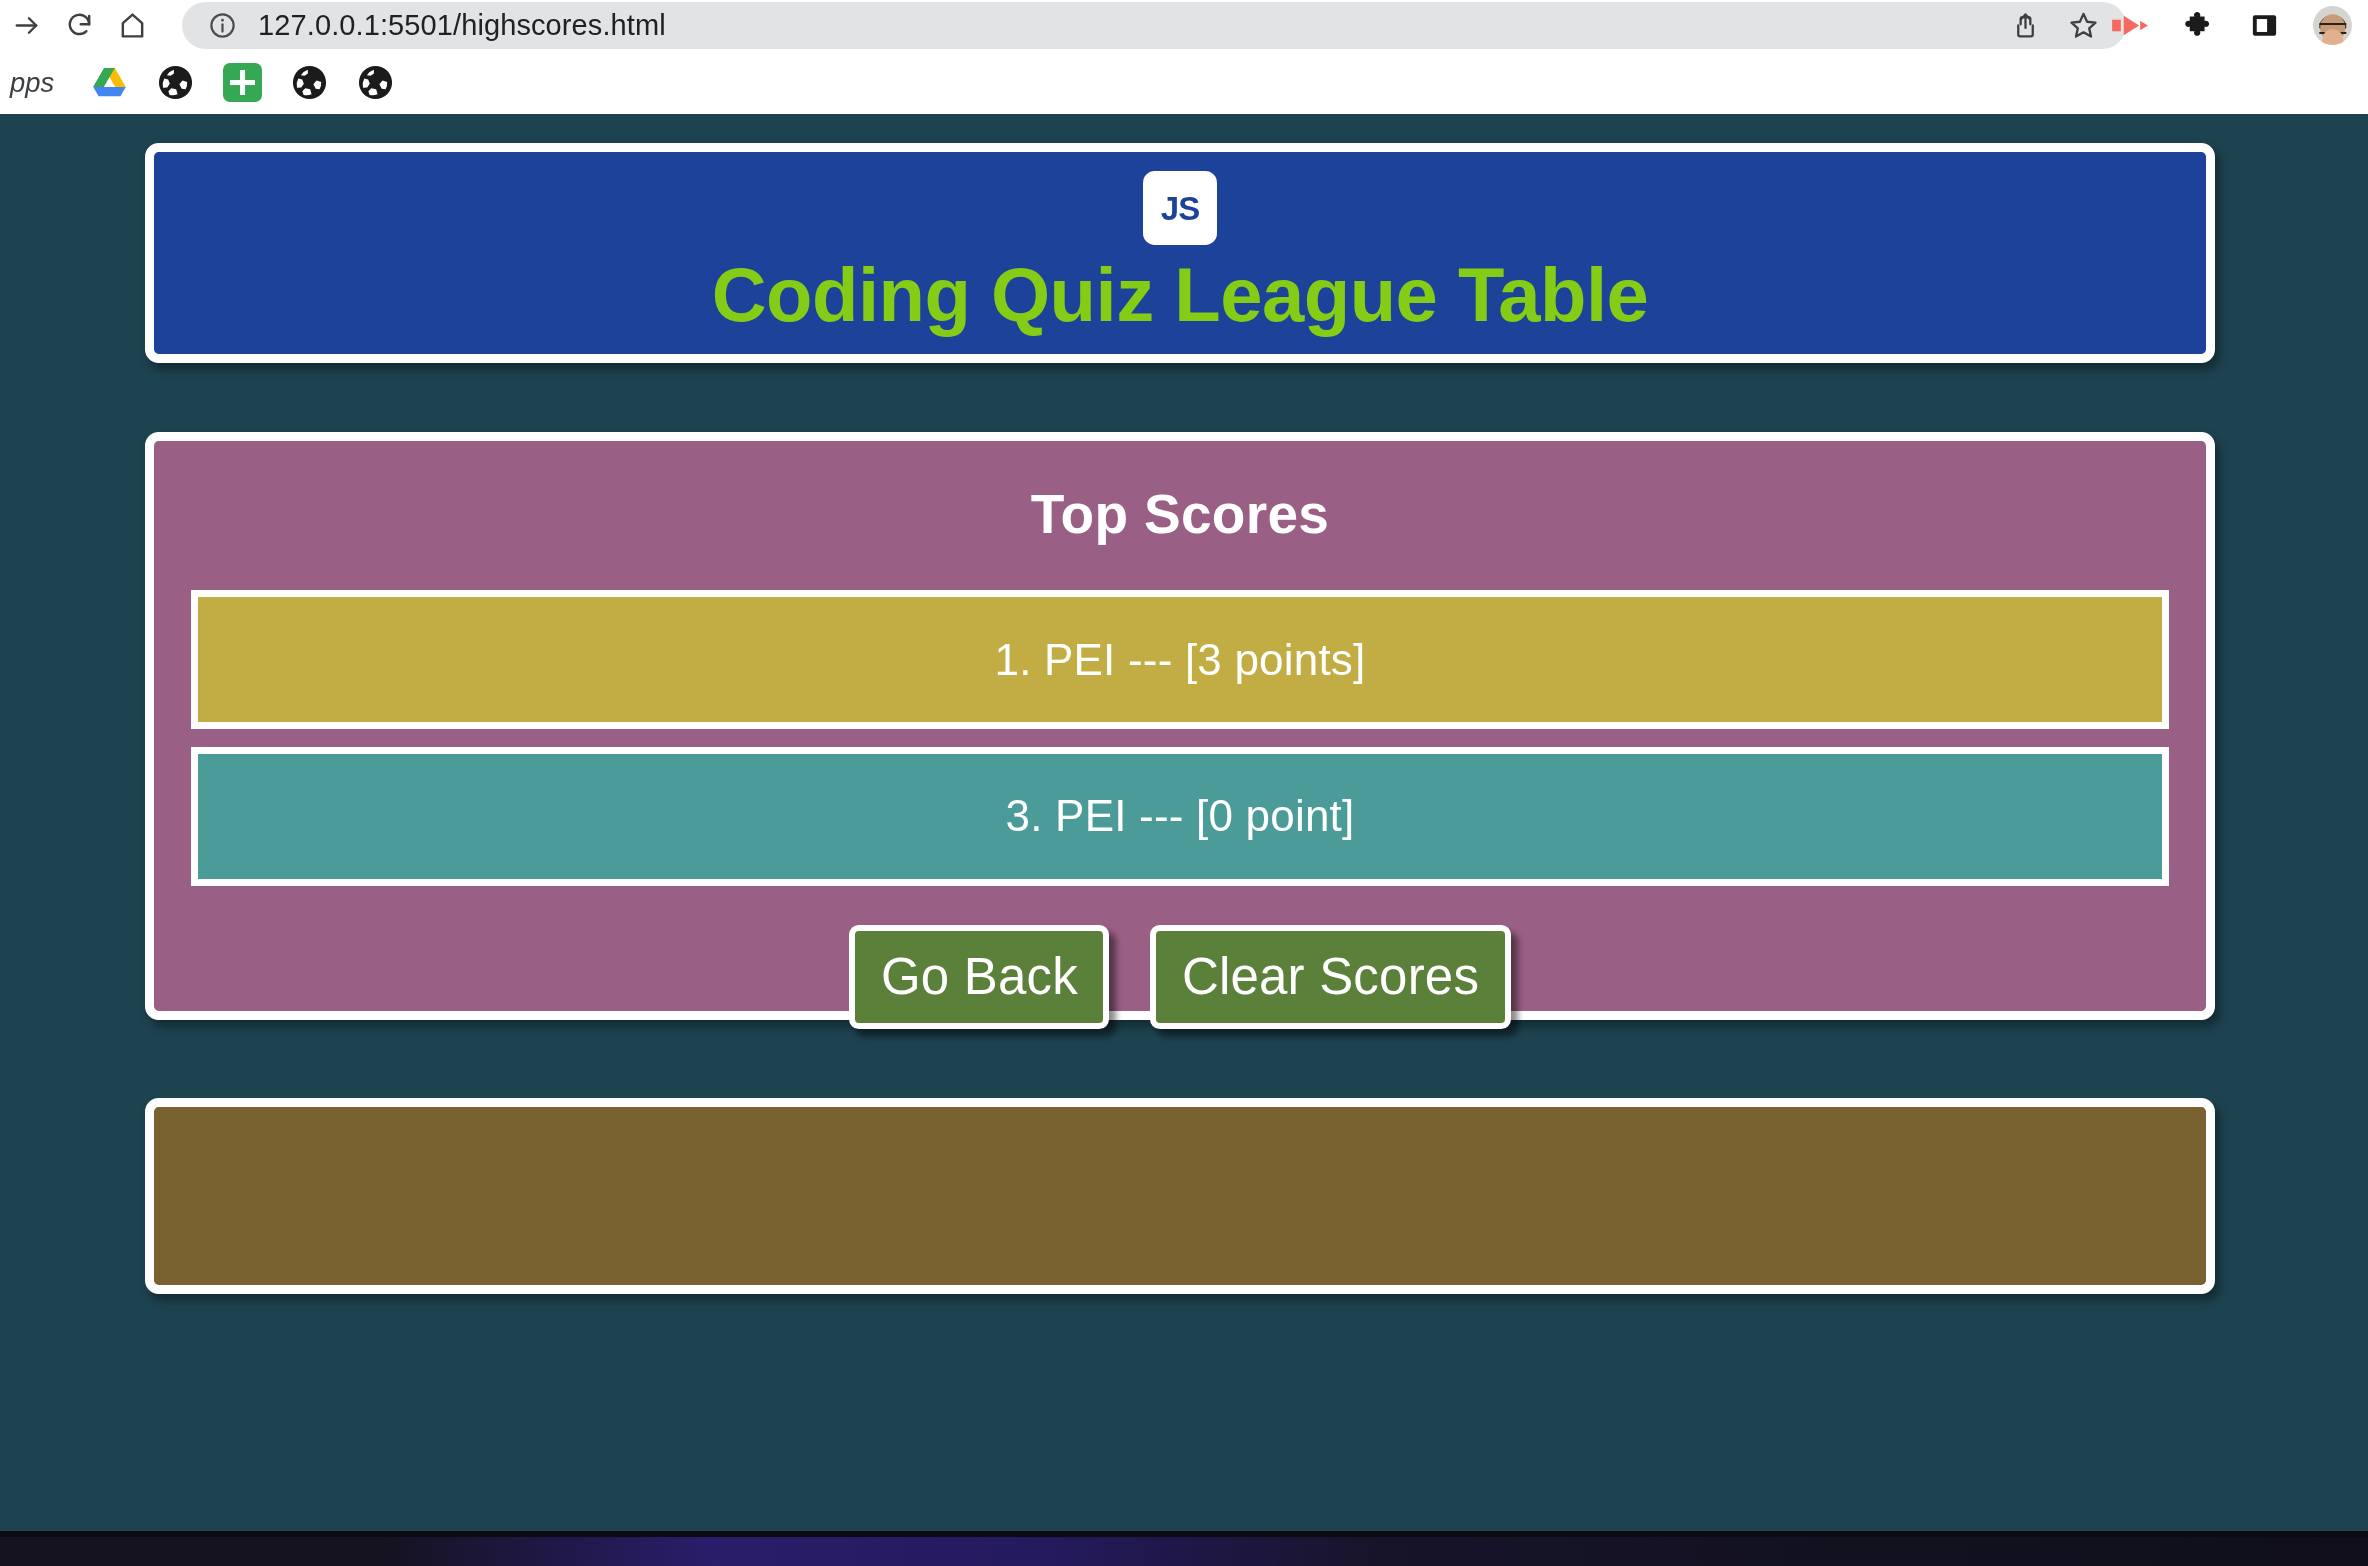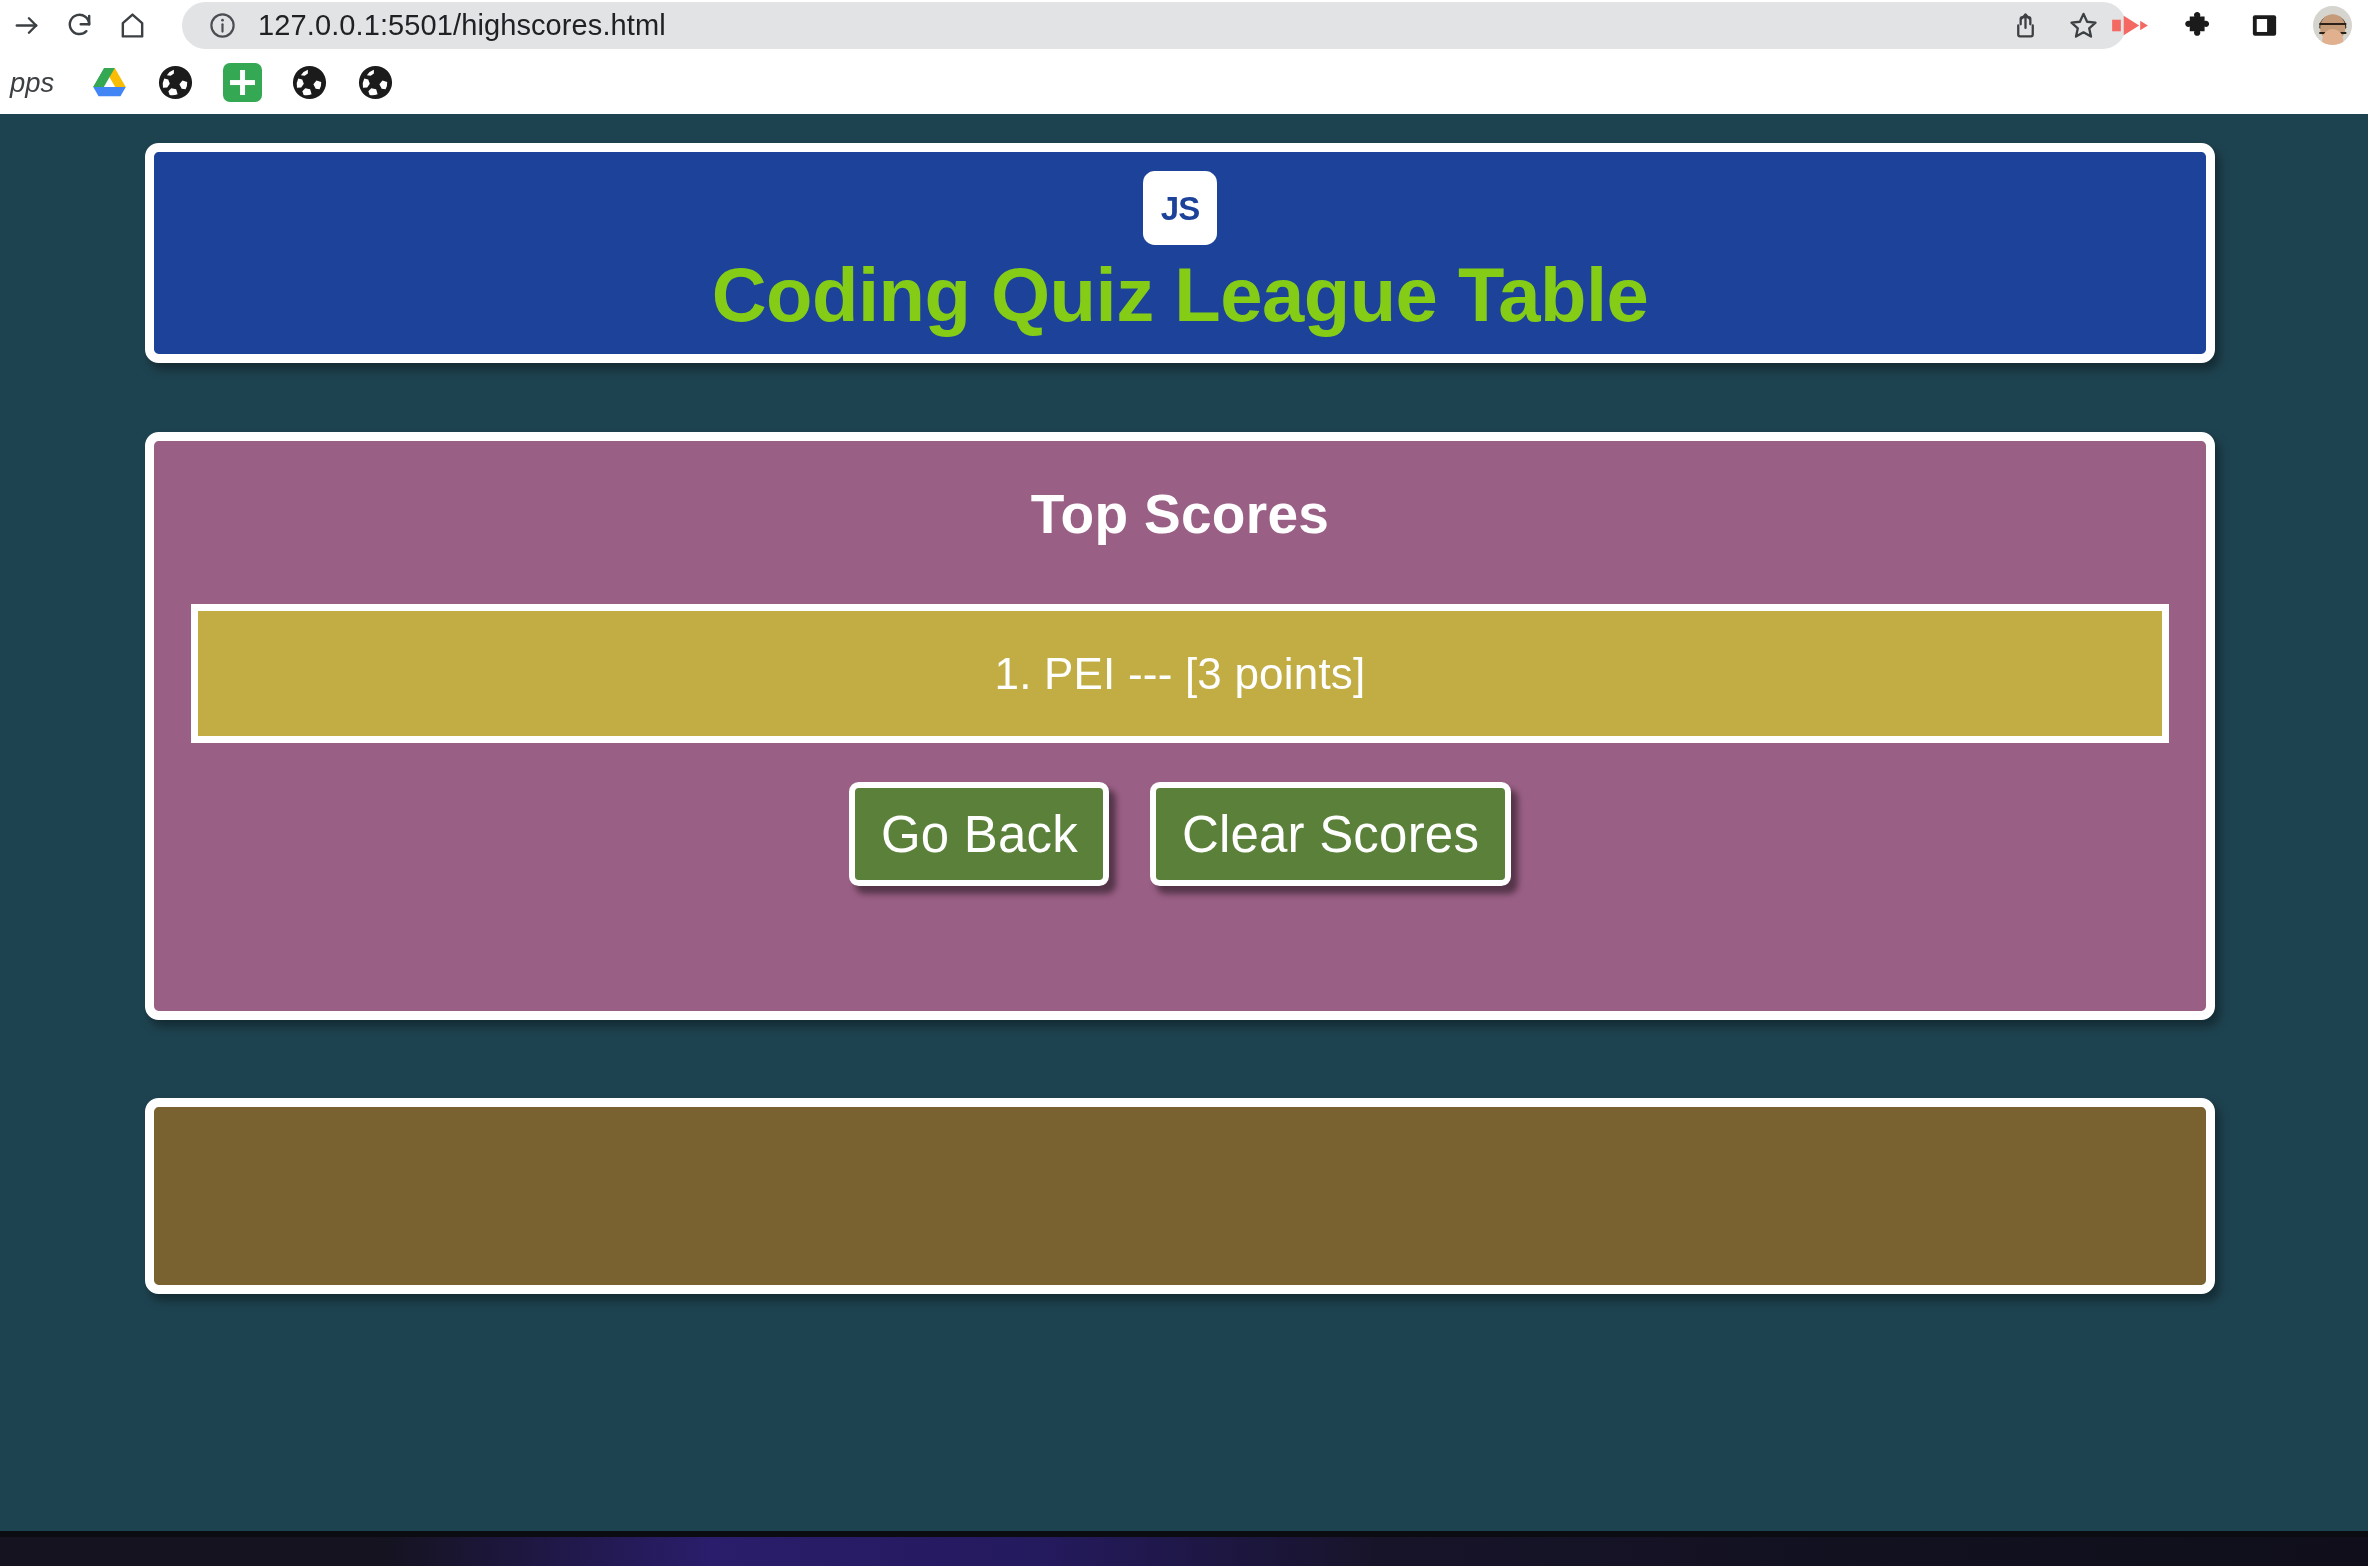--- a/index.html
+++ b/index.html
@@ -263,21 +263,21 @@
     font-size: 55px;
     font-weight: bold;
     text-align: center;
     margin-top: 41px;
     margin-bottom: 0;
     letter-spacing: 0.3px;
     font-family: "Liberation Sans", sans-serif;
   }
 
   .score-list {
-    margin-top: 58px;
+    margin-top: 44px;
     display: flex;
     flex-direction: column;
     gap: 17.6px;
   }
 
   .score-row {
     box-sizing: border-box;
     height: 139px;
     border: 7.8px solid #ffffff;
     display: flex;
@@ -468,20 +468,21 @@
         <span>JS</span>
       </div>
       <div class="header-title">Coding Quiz League Table</div>
     </div>
 
     <div class="card scores-card">
       <div class="scores-title">Top Scores</div>
 
       <div class="score-list">
         <div class="score-row" style="background:#c2ad44;">1. PEI --- [3 points]</div>
+        <div class="score-row" style="background:#4b9b98;">3. PEI --- [0 point]</div>
       </div>
 
       <div class="score-actions">
         <button class="action-btn">Go Back</button>
         <button class="action-btn">Clear Scores</button>
       </div>
     </div>
 
     <div class="card bottom-card"></div>
 

